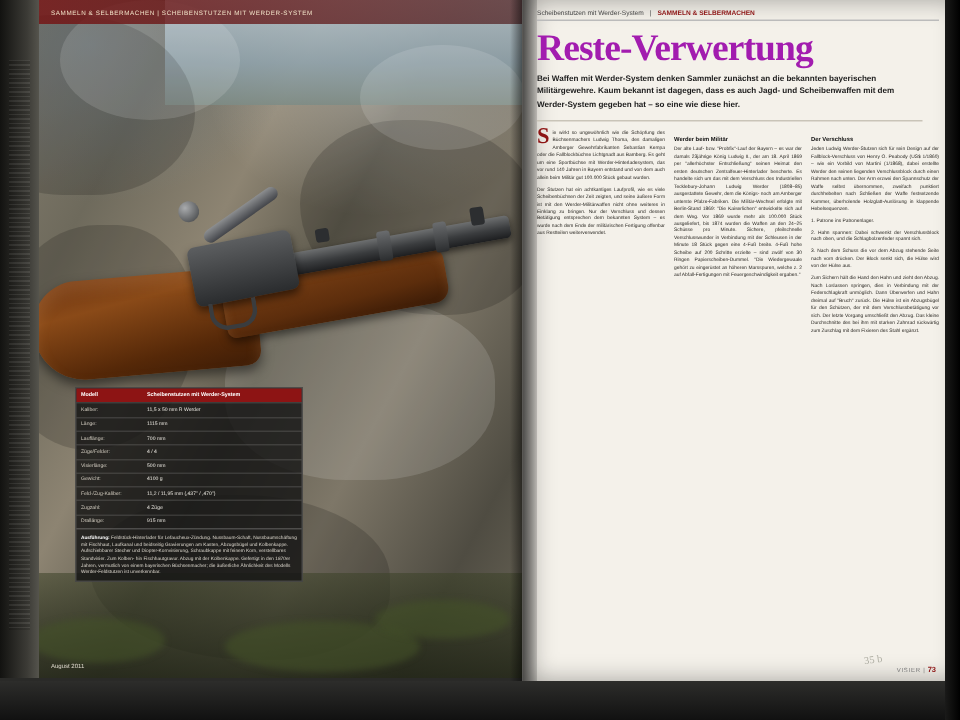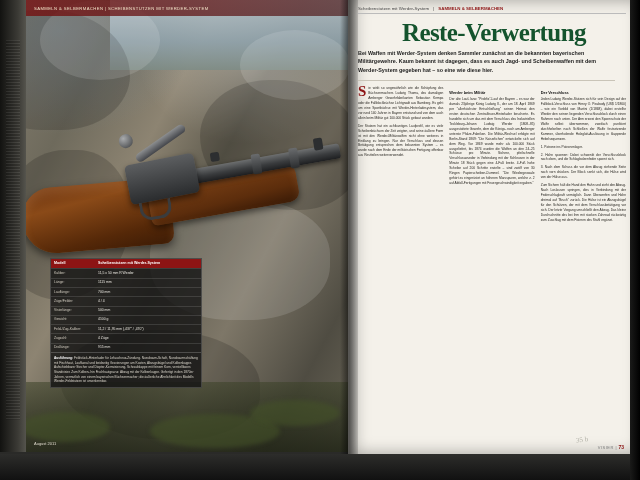--- a/index.html
+++ b/index.html
@@ -141,24 +141,23 @@
     box-shadow:inset 6px 0 16px rgba(0,0,0,.35);
     overflow:hidden;
   }
   .rp-inner{position:absolute;left:10px;top:6px;right:8px;bottom:6px;}
   .kicker{
     display:flex;align-items:center;gap:4px;font-size:4.4px;color:#444;
     padding-bottom:2px;border-bottom:.5px solid #bbb;
   }
   .kicker .brand{color:#8d1414;font-weight:bold;}
   .headline{
-    color:#14532d;font-weight:bold;font-size:25px;letter-spacing:-0.6px;
+    color:#a21caf;font-weight:bold;font-size:25px;letter-spacing:-0.6px;
     margin:6px 0 4px;line-height:1;
     font-family:"Liberation Serif", serif;
-    padding-left:44px;
   }
   .standfirst{
     font-size:5.4px;line-height:1.55;color:#1c1c1c;font-weight:bold;
     border-bottom:1px solid #c9c4b8;padding-bottom:6px;margin-bottom:5px;
     width:96%;
   }
   .cols{display:flex;gap:6px;}
   .col{width:33.3%;}
   .col p{
     margin:0 0 3px;font-size:3.25px;line-height:1.52;color:#26241f;text-align:justify;

